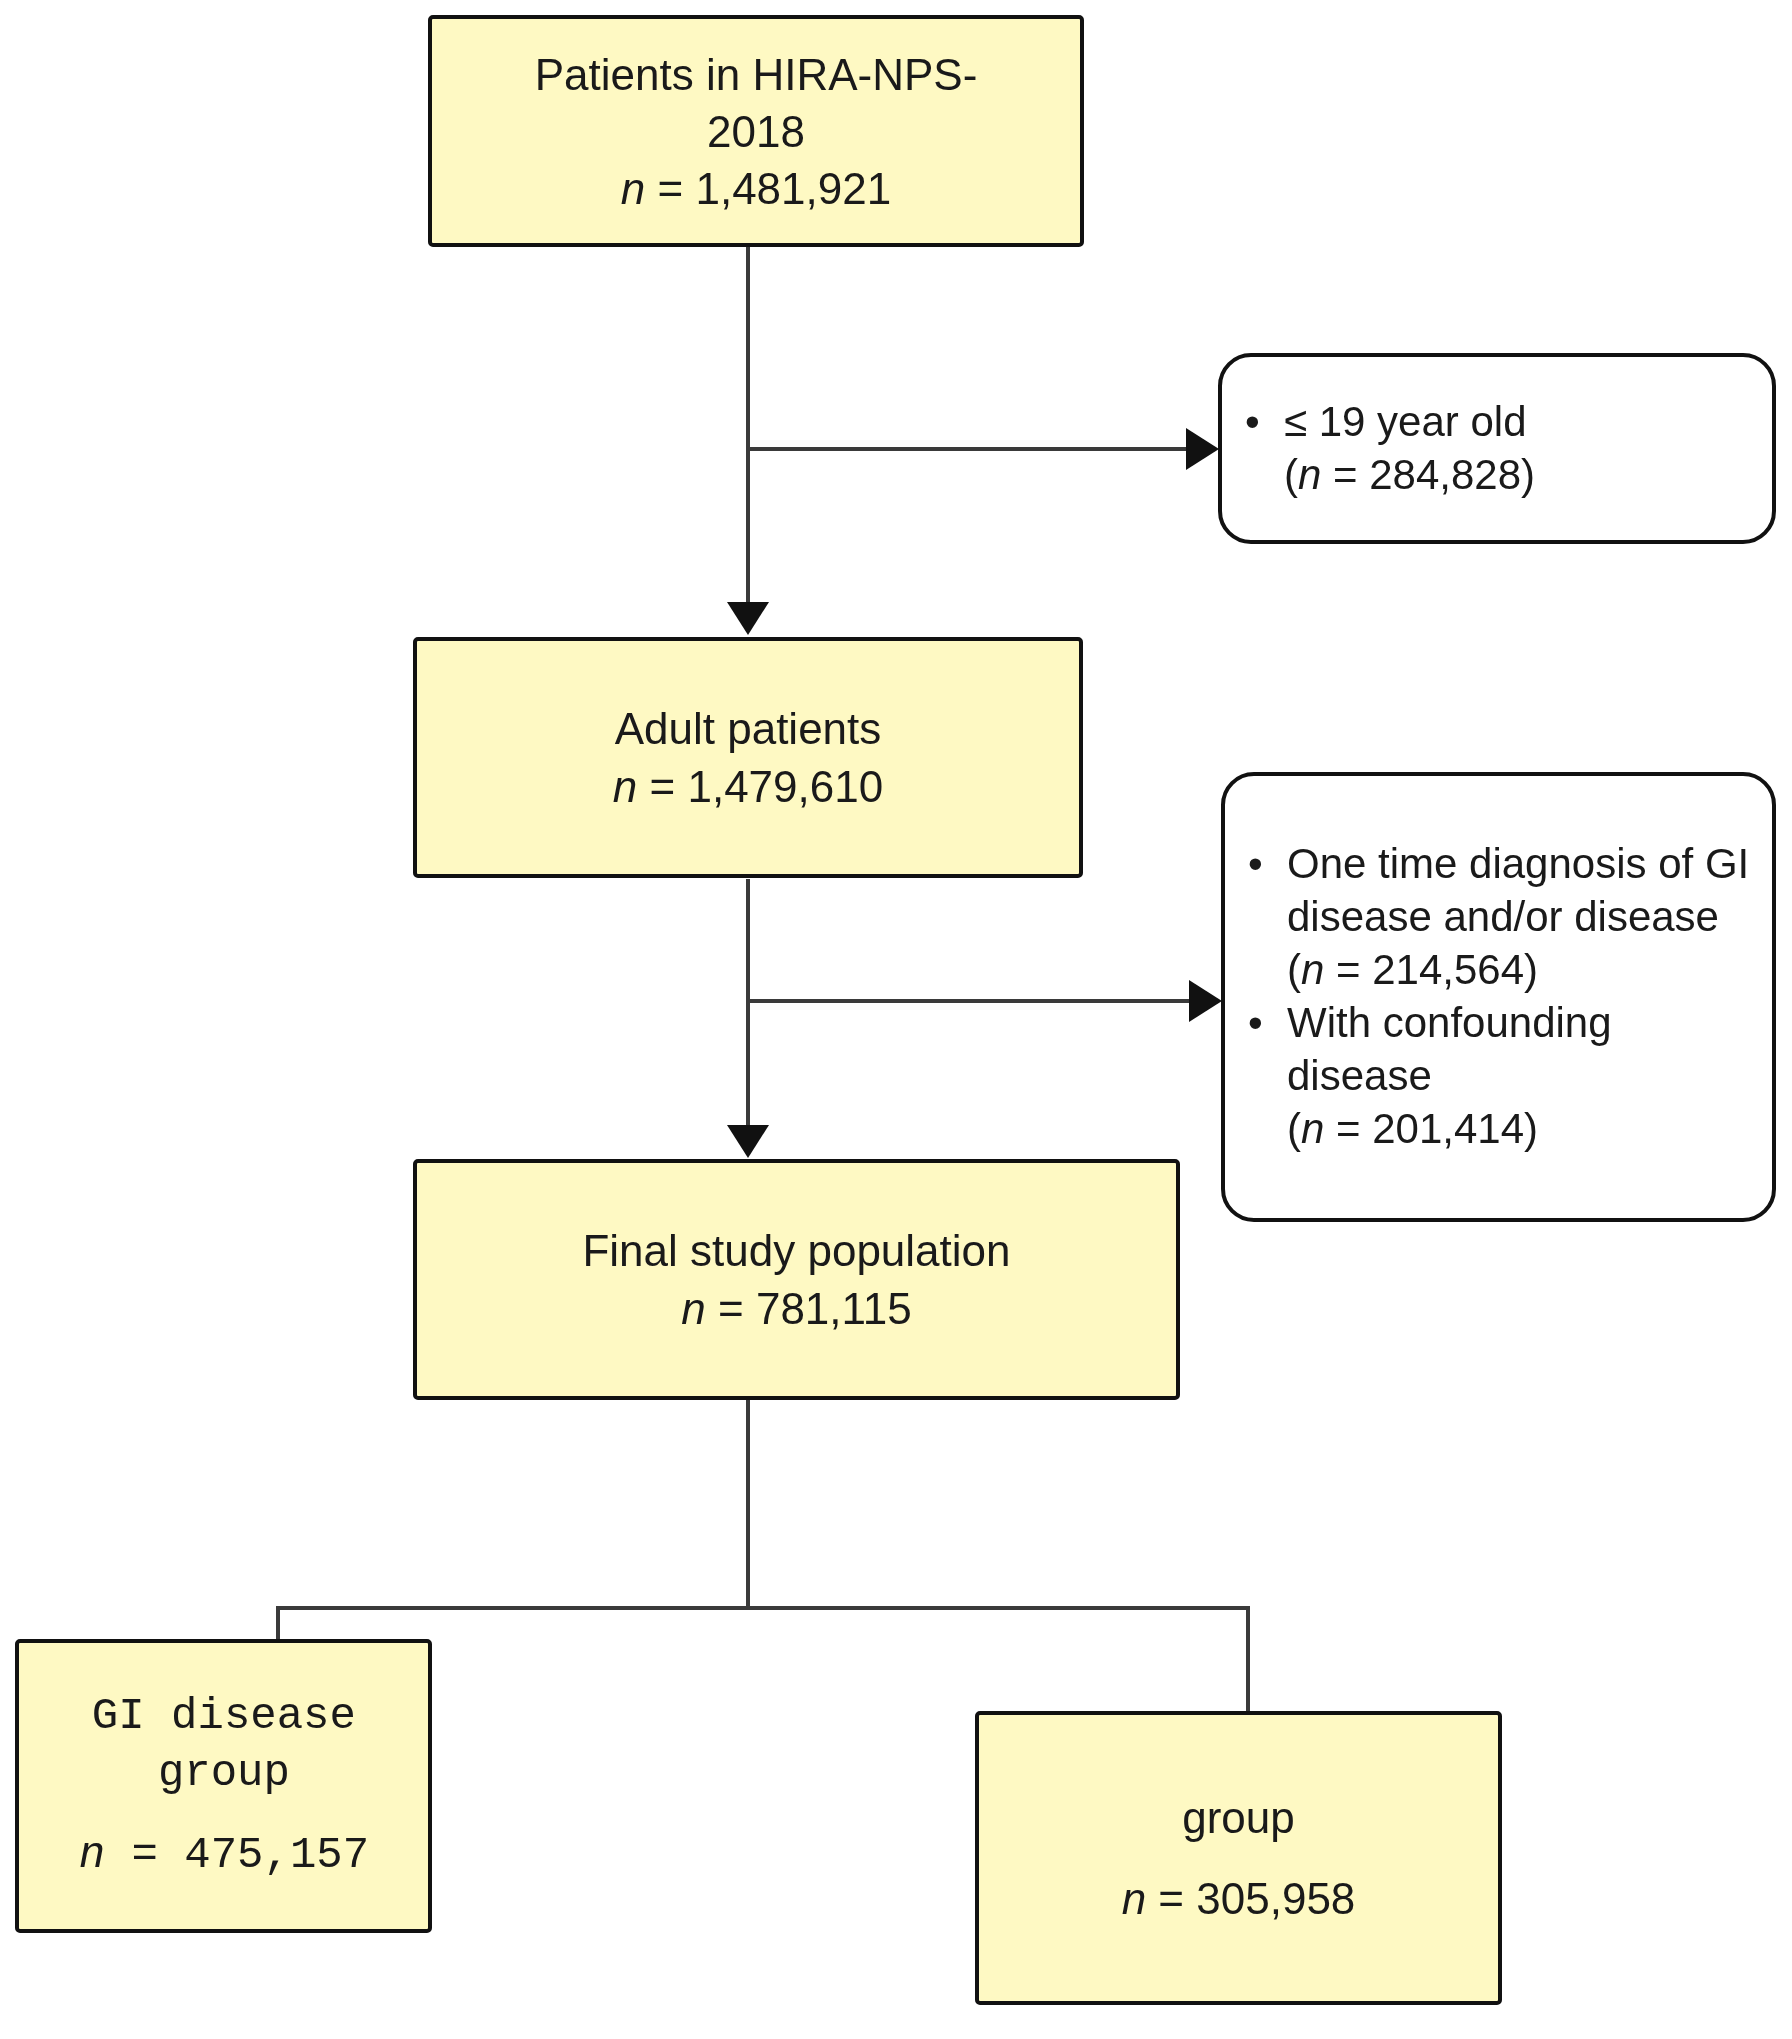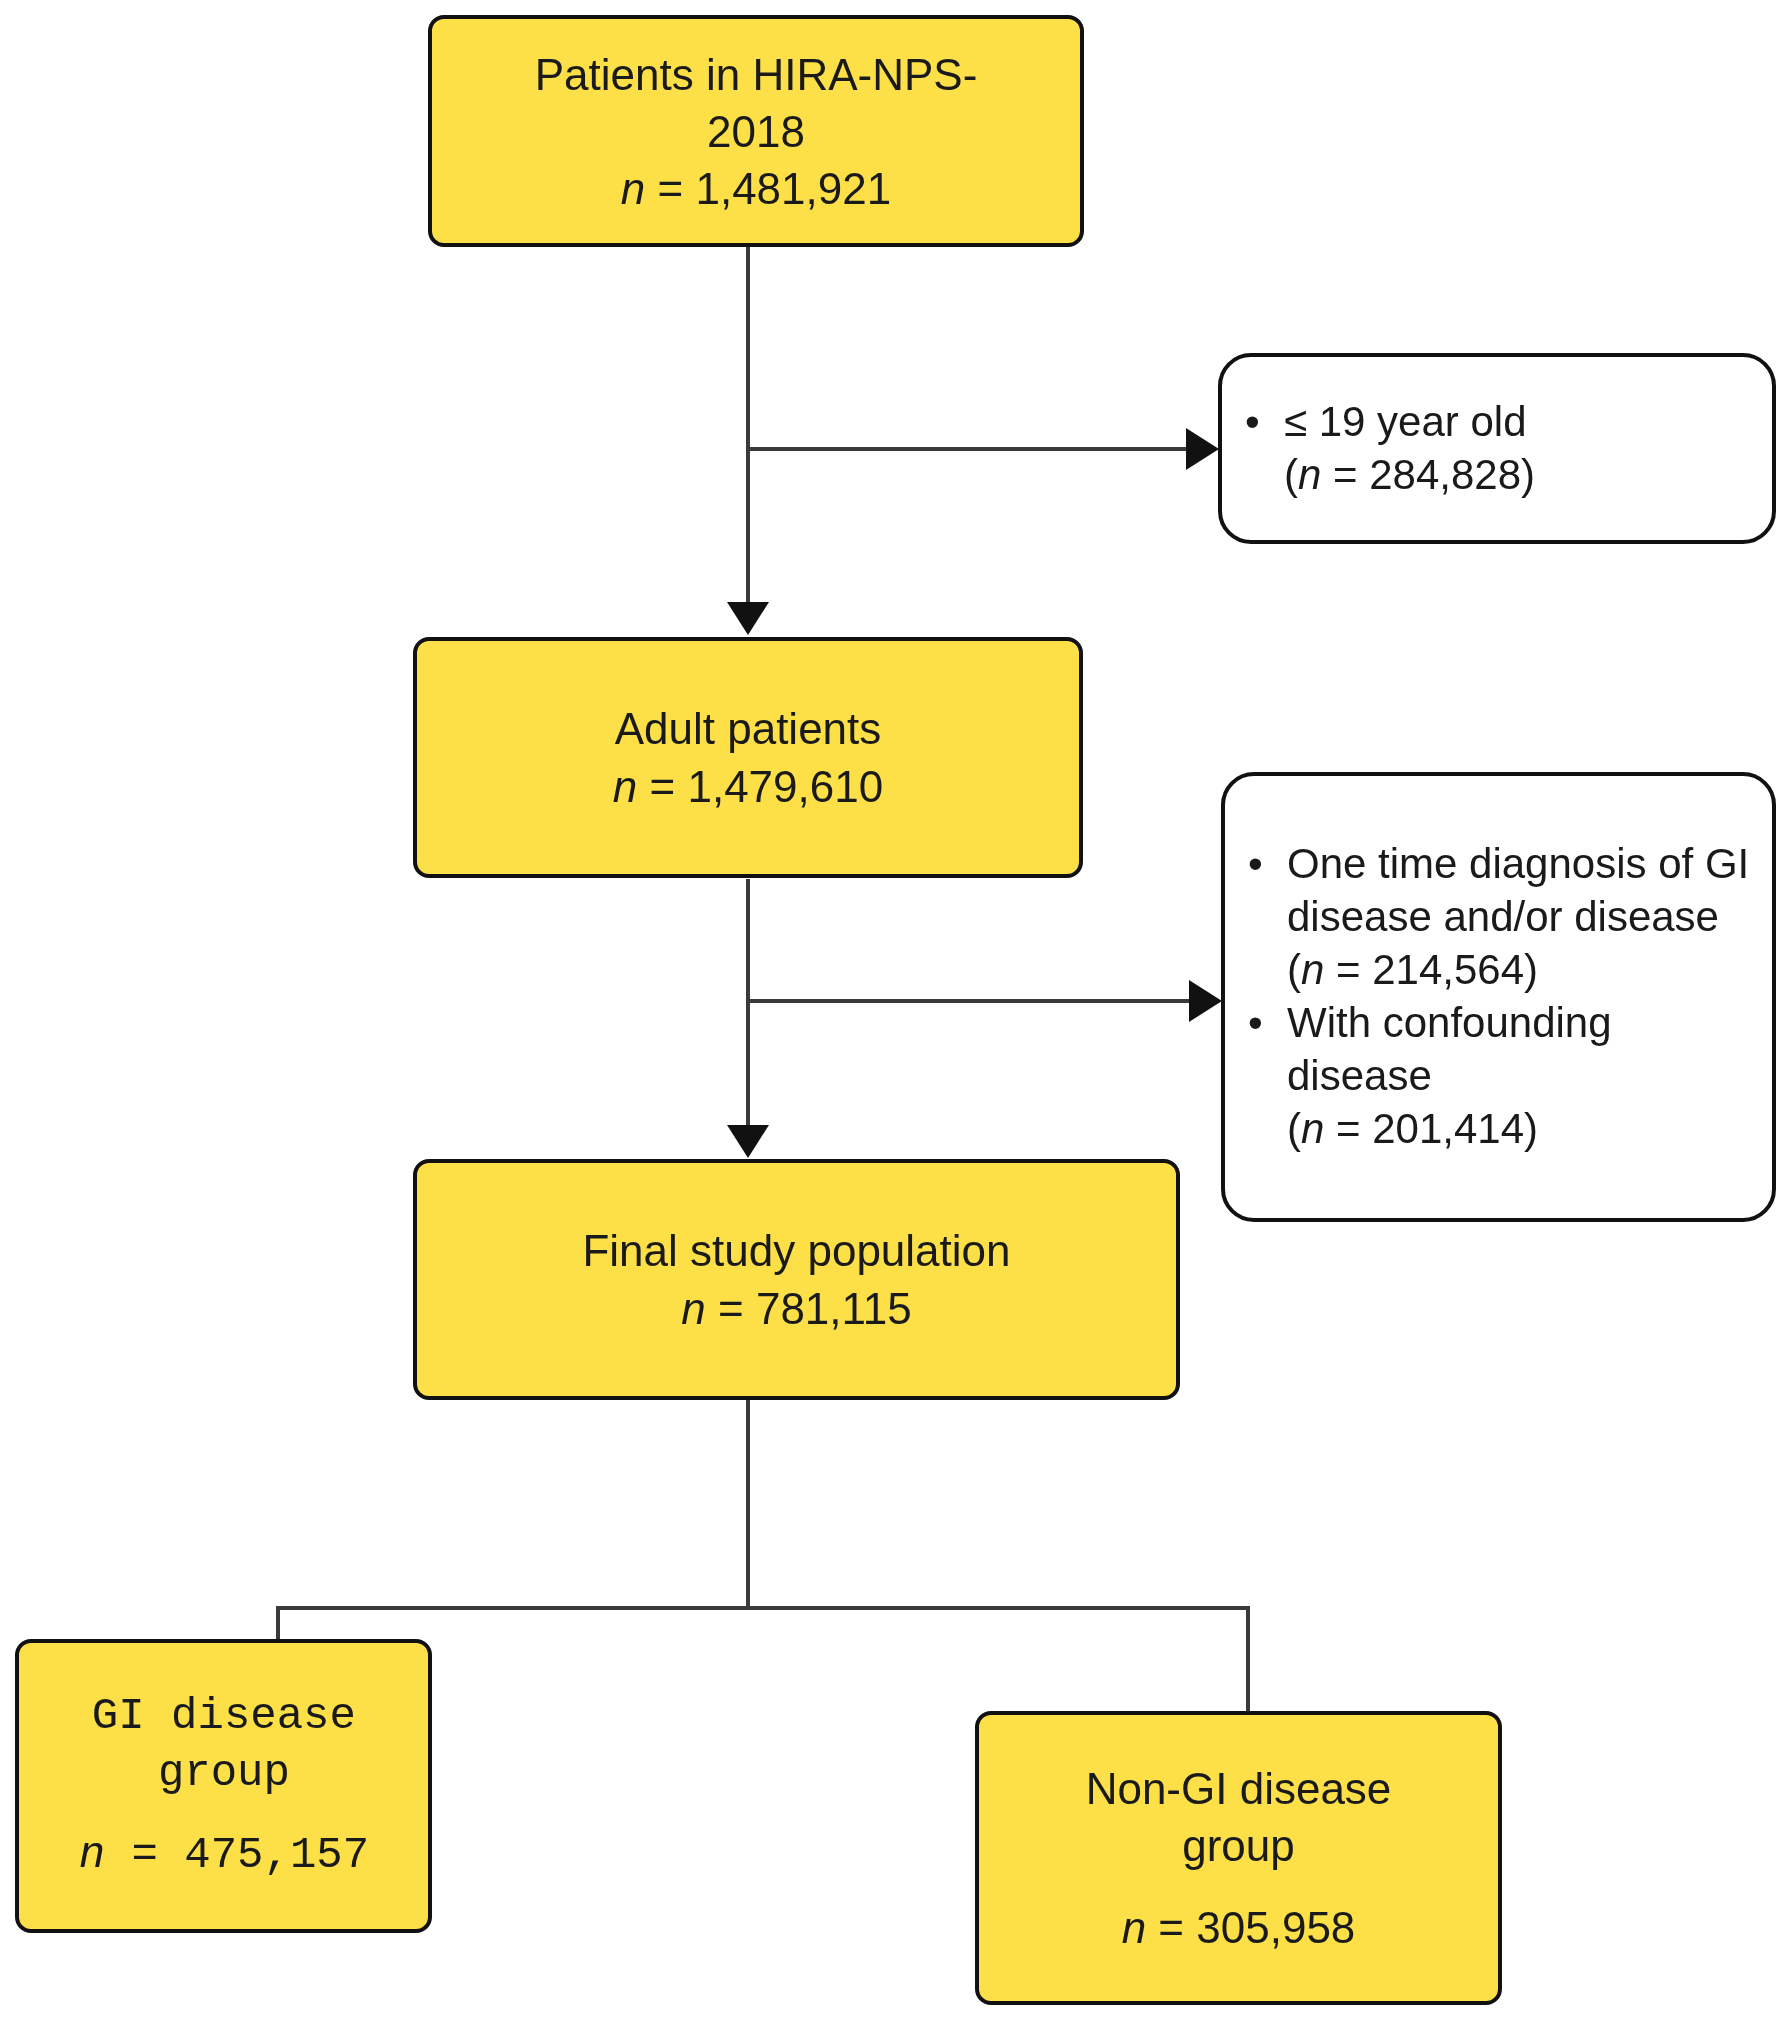--- a/index.html
+++ b/index.html
@@ -12,23 +12,23 @@
     position: relative;
     width: 1792px;
     height: 2039px;
     background: #ffffff;
     font-family: "Liberation Sans", sans-serif;
     overflow: hidden;
   }
   .node {
     position: absolute;
     box-sizing: border-box;
-    background: #fde047;
+    background: #fef9c3;
     border: 4.8px solid #111111;
-    border-radius: 16px;
+    border-radius: 5px;
     display: flex;
     flex-direction: column;
     align-items: center;
     justify-content: center;
     text-align: center;
     color: #1a1a1a;
     z-index: 3;
   }
   .node .line {
     display: block;
@@ -178,20 +178,19 @@
   </div>
 
   <div class="node" style="left:15.4px; top:1639px; width:417px; height:294px;font-family:Liberation Mono, monospace;">
     <span class="line">GI disease</span>
     <span class="line">group</span>
     <span class="line blank"></span>
     <span class="line"><em>n</em><span> = 475,157</span></span>
   </div>
 
   <div class="node" style="left:975px; top:1711px; width:527px; height:294px;">
-    <span class="line">Non-GI disease</span>
     <span class="line">group</span>
     <span class="line blank"></span>
     <span class="line"><em>n</em><span> = 305,958</span></span>
   </div>
 
 </div>
 
 
 </body></html>

